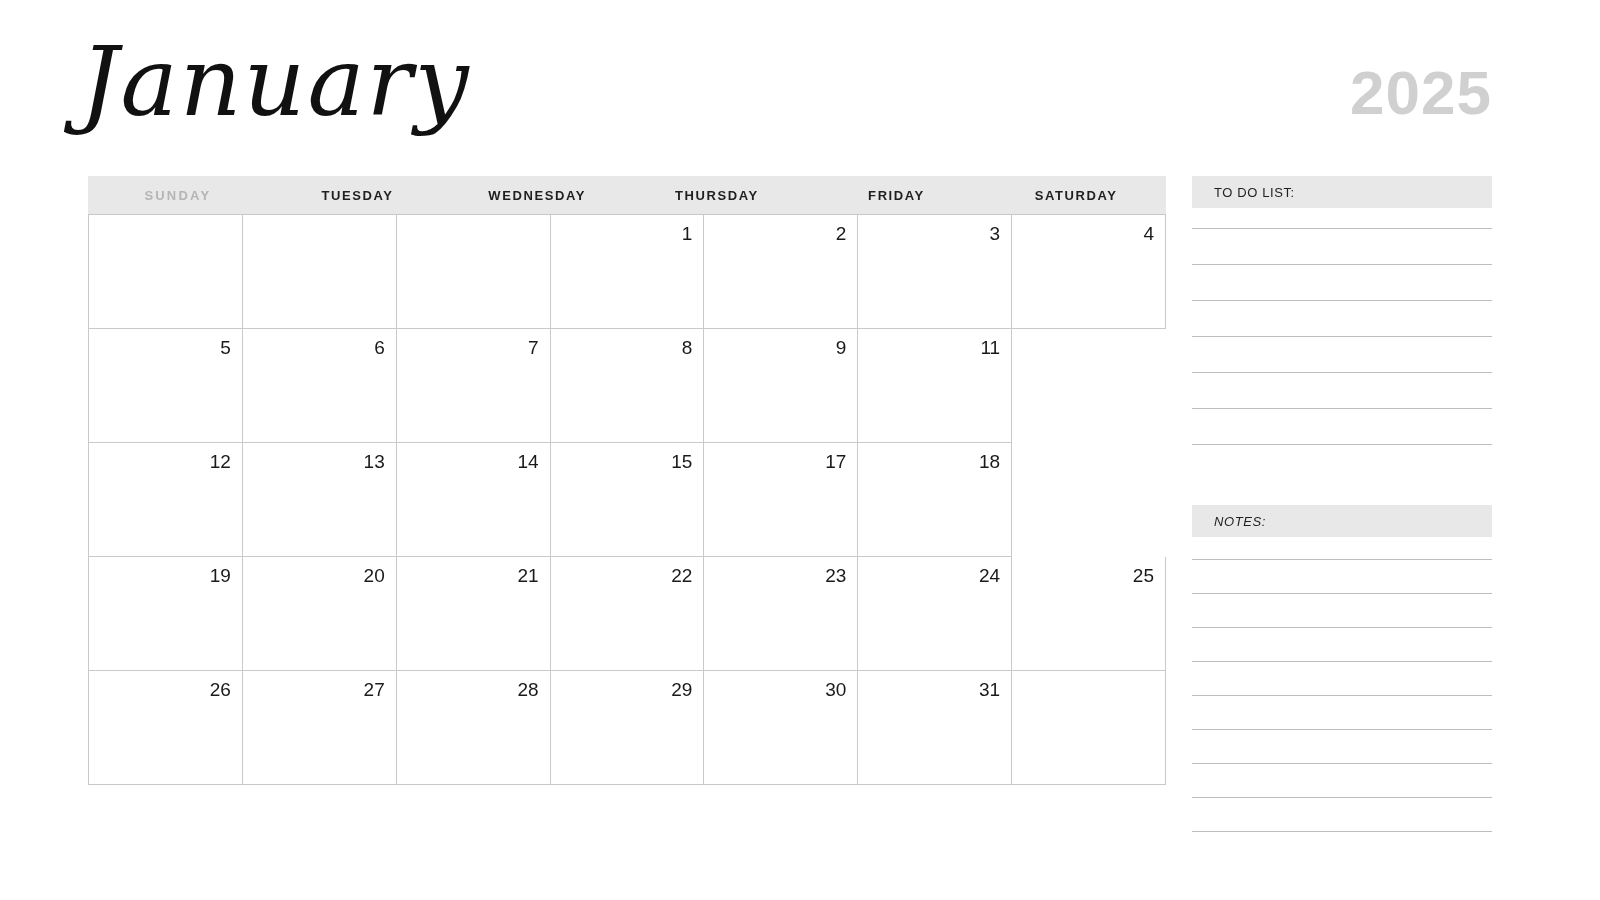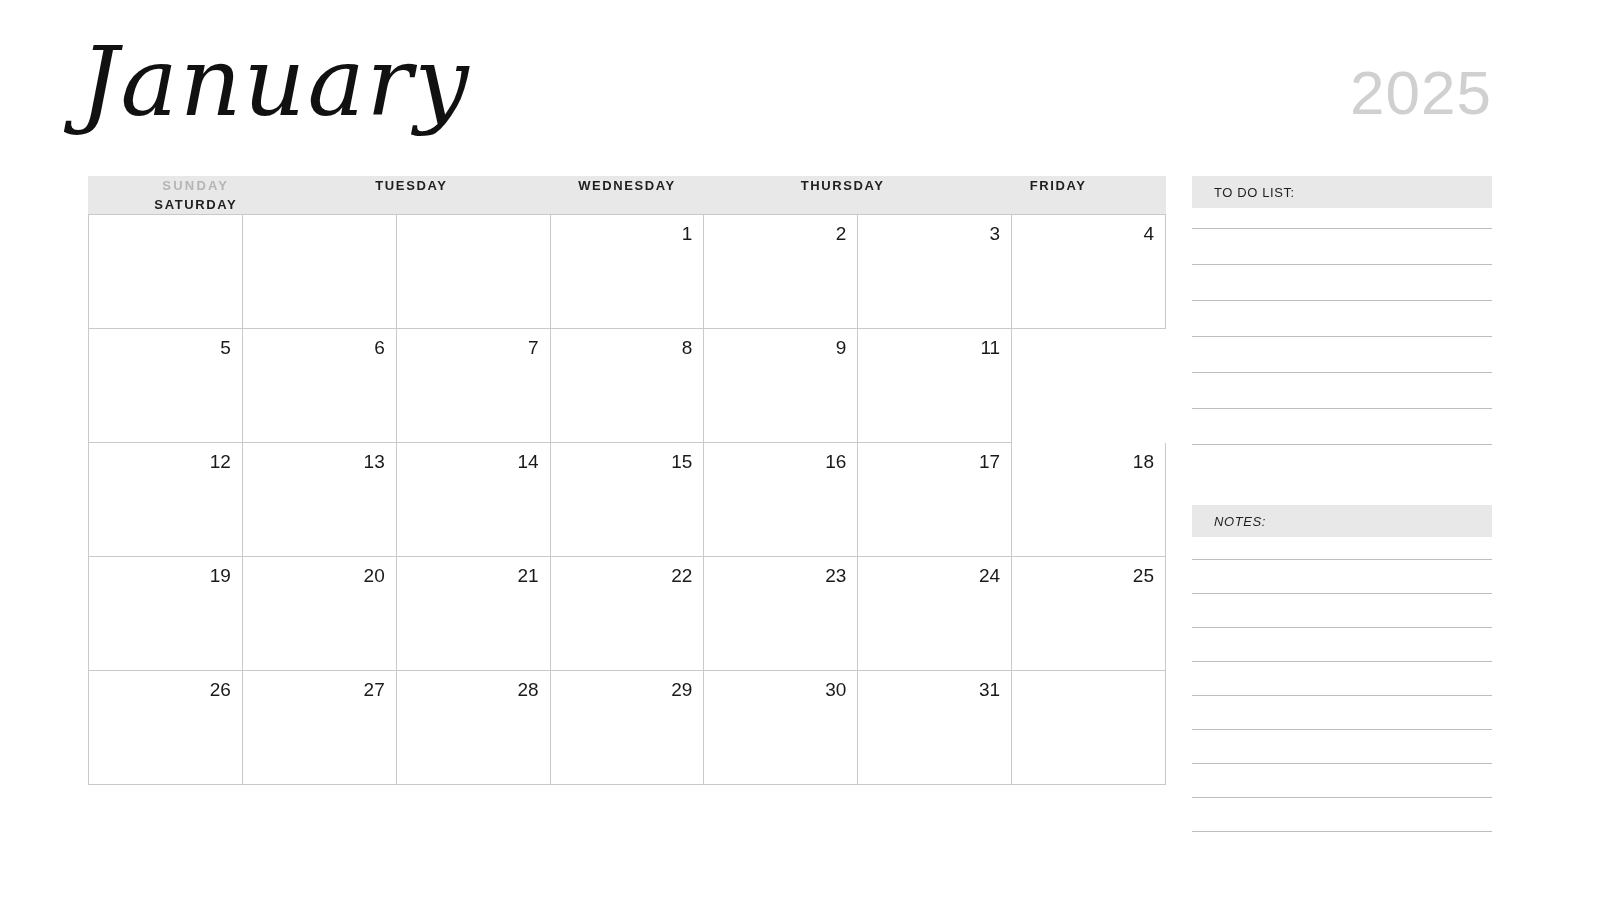--- a/index.html
+++ b/index.html
@@ -40,39 +40,39 @@
     line-height: 120px;
     letter-spacing: 2px;
     color: #111111;
     white-space: nowrap;
   }
   .year-title {
     position: absolute;
     right: 108px;
     top: 62px;
     font-family: "Liberation Sans", sans-serif;
-    font-weight: 400;
+    font-weight: 700;
     font-size: 62px;
     line-height: 62px;
     letter-spacing: 1px;
     color: #d0d0d0;
     white-space: nowrap;
     margin-left: 20px;
   }
 
   
   .calendar {
     position: absolute;
     left: 88px;
     top: 176px;
     width: 1078px;
   }
   .weekdays {
     display: grid;
-    grid-template-columns: repeat(5, 1fr);
+    grid-template-columns: repeat(6, 1fr);
     background: #e8e8e8;
     height: 38px;
   }
   .weekday {
     display: flex;
     align-items: center;
     justify-content: center;
     font-size: 13px;
     font-weight: 700;
     letter-spacing: 1.6px;
@@ -212,23 +212,20 @@
         <div class="day">
             <span class="day-num">13</span>
           </div>
         <div class="day">
             <span class="day-num">14</span>
           </div>
         <div class="day">
             <span class="day-num">15</span>
           </div>
         <div class="day">
-            <span class="day-num">16</span>
-          </div>
-        <div class="day">
             <span class="day-num">17</span>
           </div>
         <div class="day">
             <span class="day-num">18</span>
           </div>
       </div>
 
       <div class="week">
         <div class="day">
             <span class="day-num">19</span>

